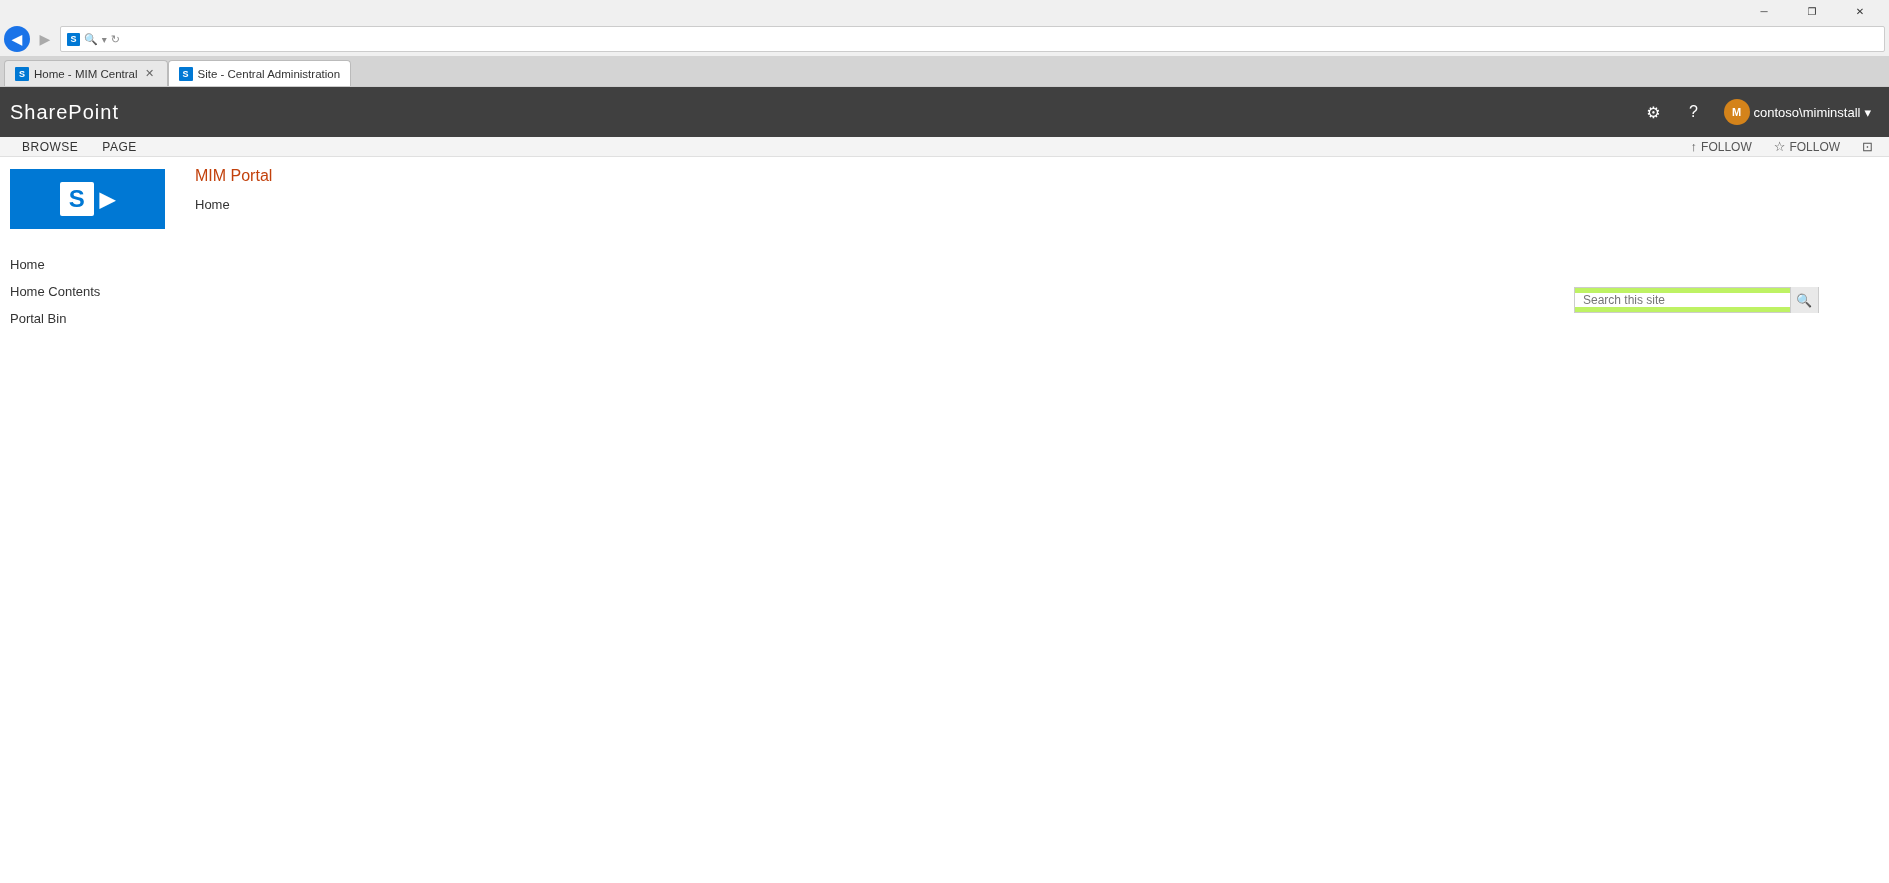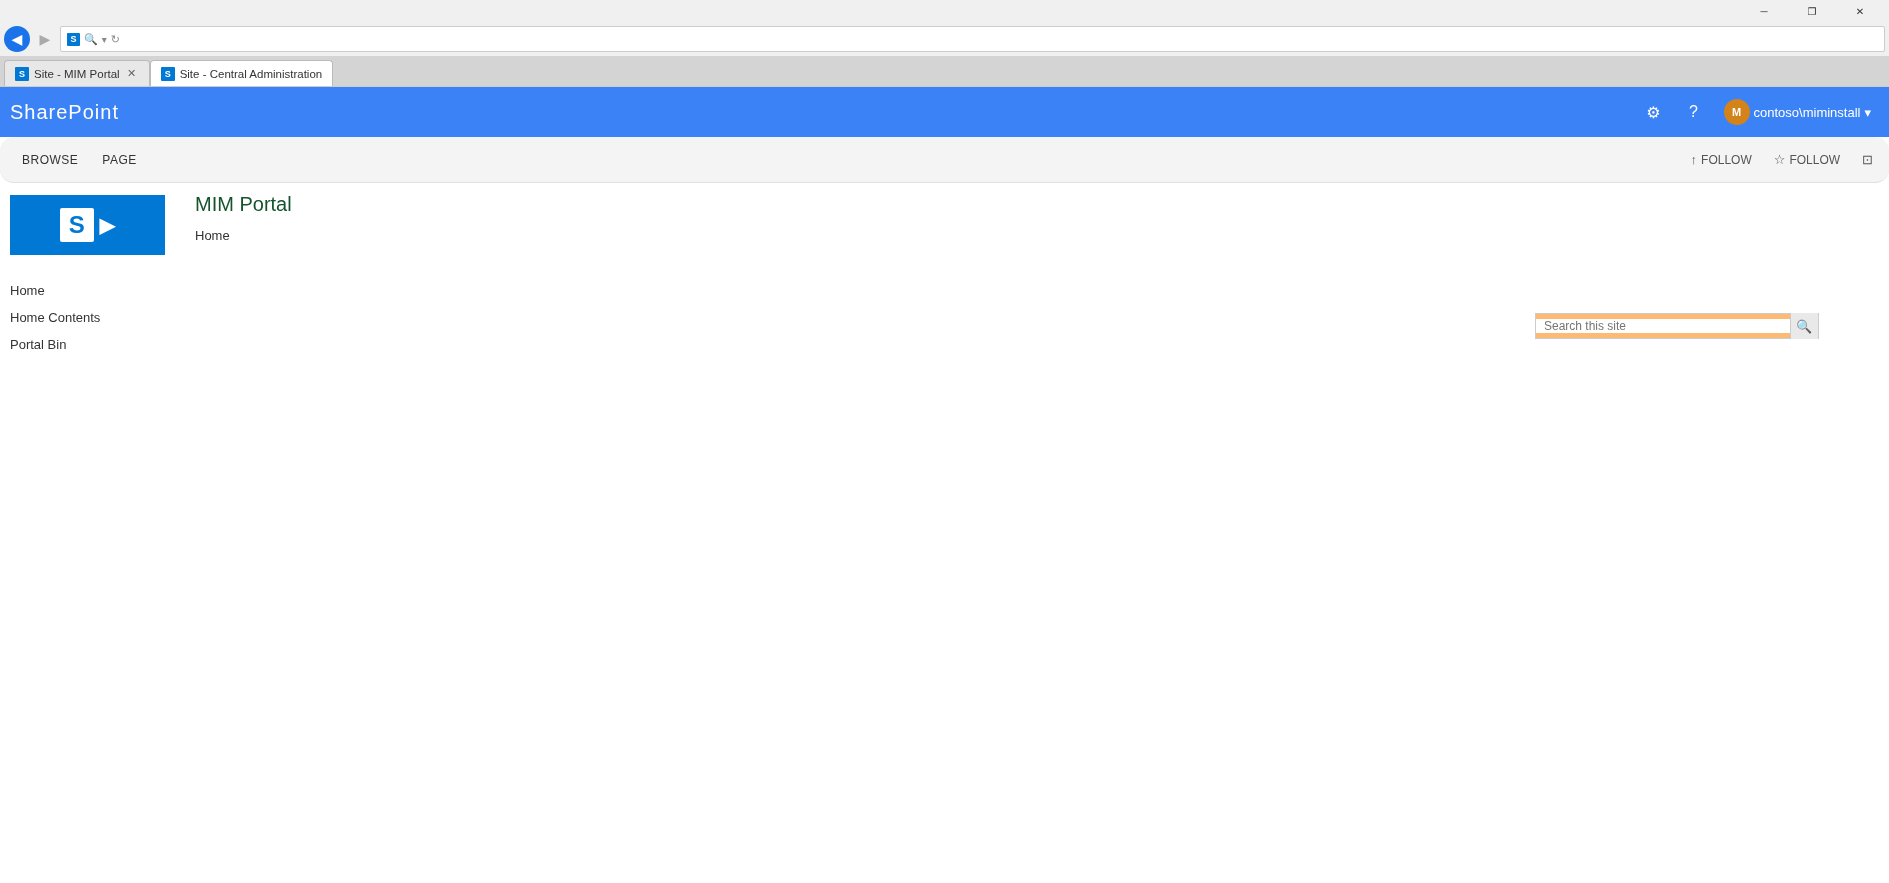--- a/index.html
+++ b/index.html
@@ -130,21 +130,21 @@
       width: 14px;
       height: 14px;
       display: flex;
       align-items: center;
       justify-content: center;
       border-radius: 2px;
     }
 
     
     .sp-topbar {
-      background: #3b82f6;
+      background: #404040;
       height: 50px;
       display: flex;
       align-items: center;
       padding: 0 10px;
       gap: 28px;
     }
     .sp-logo {
       color: white;
       font-size: 20px;
       font-weight: 300;
@@ -186,26 +186,25 @@
       justify-content: center;
       font-size: 11px;
       color: white;
       font-weight: bold;
     }
 
     
     .ribbon {
       background: #f4f4f4;
       border-bottom: 1px solid #e0e0e0;
-      height: 46px;
+      height: 20px;
       display: flex;
       align-items: center;
       padding: 0 10px;
       gap: 0;
-      border-radius: 14px;
     }
     .ribbon-tab {
       height: 38px;
       display: flex;
       align-items: center;
       padding: 0 12px;
       font-size: 12px;
       color: #333;
       cursor: pointer;
       text-transform: uppercase;
@@ -281,22 +280,22 @@
       cursor: pointer;
       text-decoration: none;
     }
 
     
     .main-content {
       flex: 1;
       padding: 10px 20px;
     }
     .site-title {
-      font-size: 20px;
-      color: #14532d;
+      font-size: 16px;
+      color: #c2410c;
       font-weight: 400;
       margin-bottom: 12px;
       cursor: pointer;
     }
     .breadcrumb {
       font-size: 13px;
       color: #333;
       margin-bottom: 10px;
     }
 
@@ -304,22 +303,22 @@
     .search-container {
       position: absolute;
       top: 130px;
       right: 70px;
     }
     .search-box {
       display: flex;
       align-items: center;
       border: 1px solid #ccc;
       height: 26px;
-      width: 284px;
-      background: #fdba74;
+      width: 245px;
+      background: #bef264;
     }
     .search-input {
       border: none;
       outline: none;
       flex: 1;
       padding: 0 8px;
       font-size: 12px;
       color: #aaa;
     }
     .search-btn {
@@ -374,21 +373,21 @@
       <span style="font-size:10px;color:#888;">▾</span>
       <span style="font-size:11px;color:#888;">↻</span>
     </div>
   </div>
 
   <div class="tabs-bar">
     <div class="tab inactive">
       <div class="tab-favicon">
         <div class="tab-favicon-s">S</div>
       </div>
-      <span class="tab-label">Site - MIM Portal</span>
+      <span class="tab-label">Home - MIM Central</span>
       <span class="tab-close">✕</span>
     </div>
     <div class="tab active">
       <div class="tab-favicon">
         <div class="tab-favicon-s">S</div>
       </div>
       <span class="tab-label">Site - Central Administration</span>
     </div>
   </div>
 </div>

